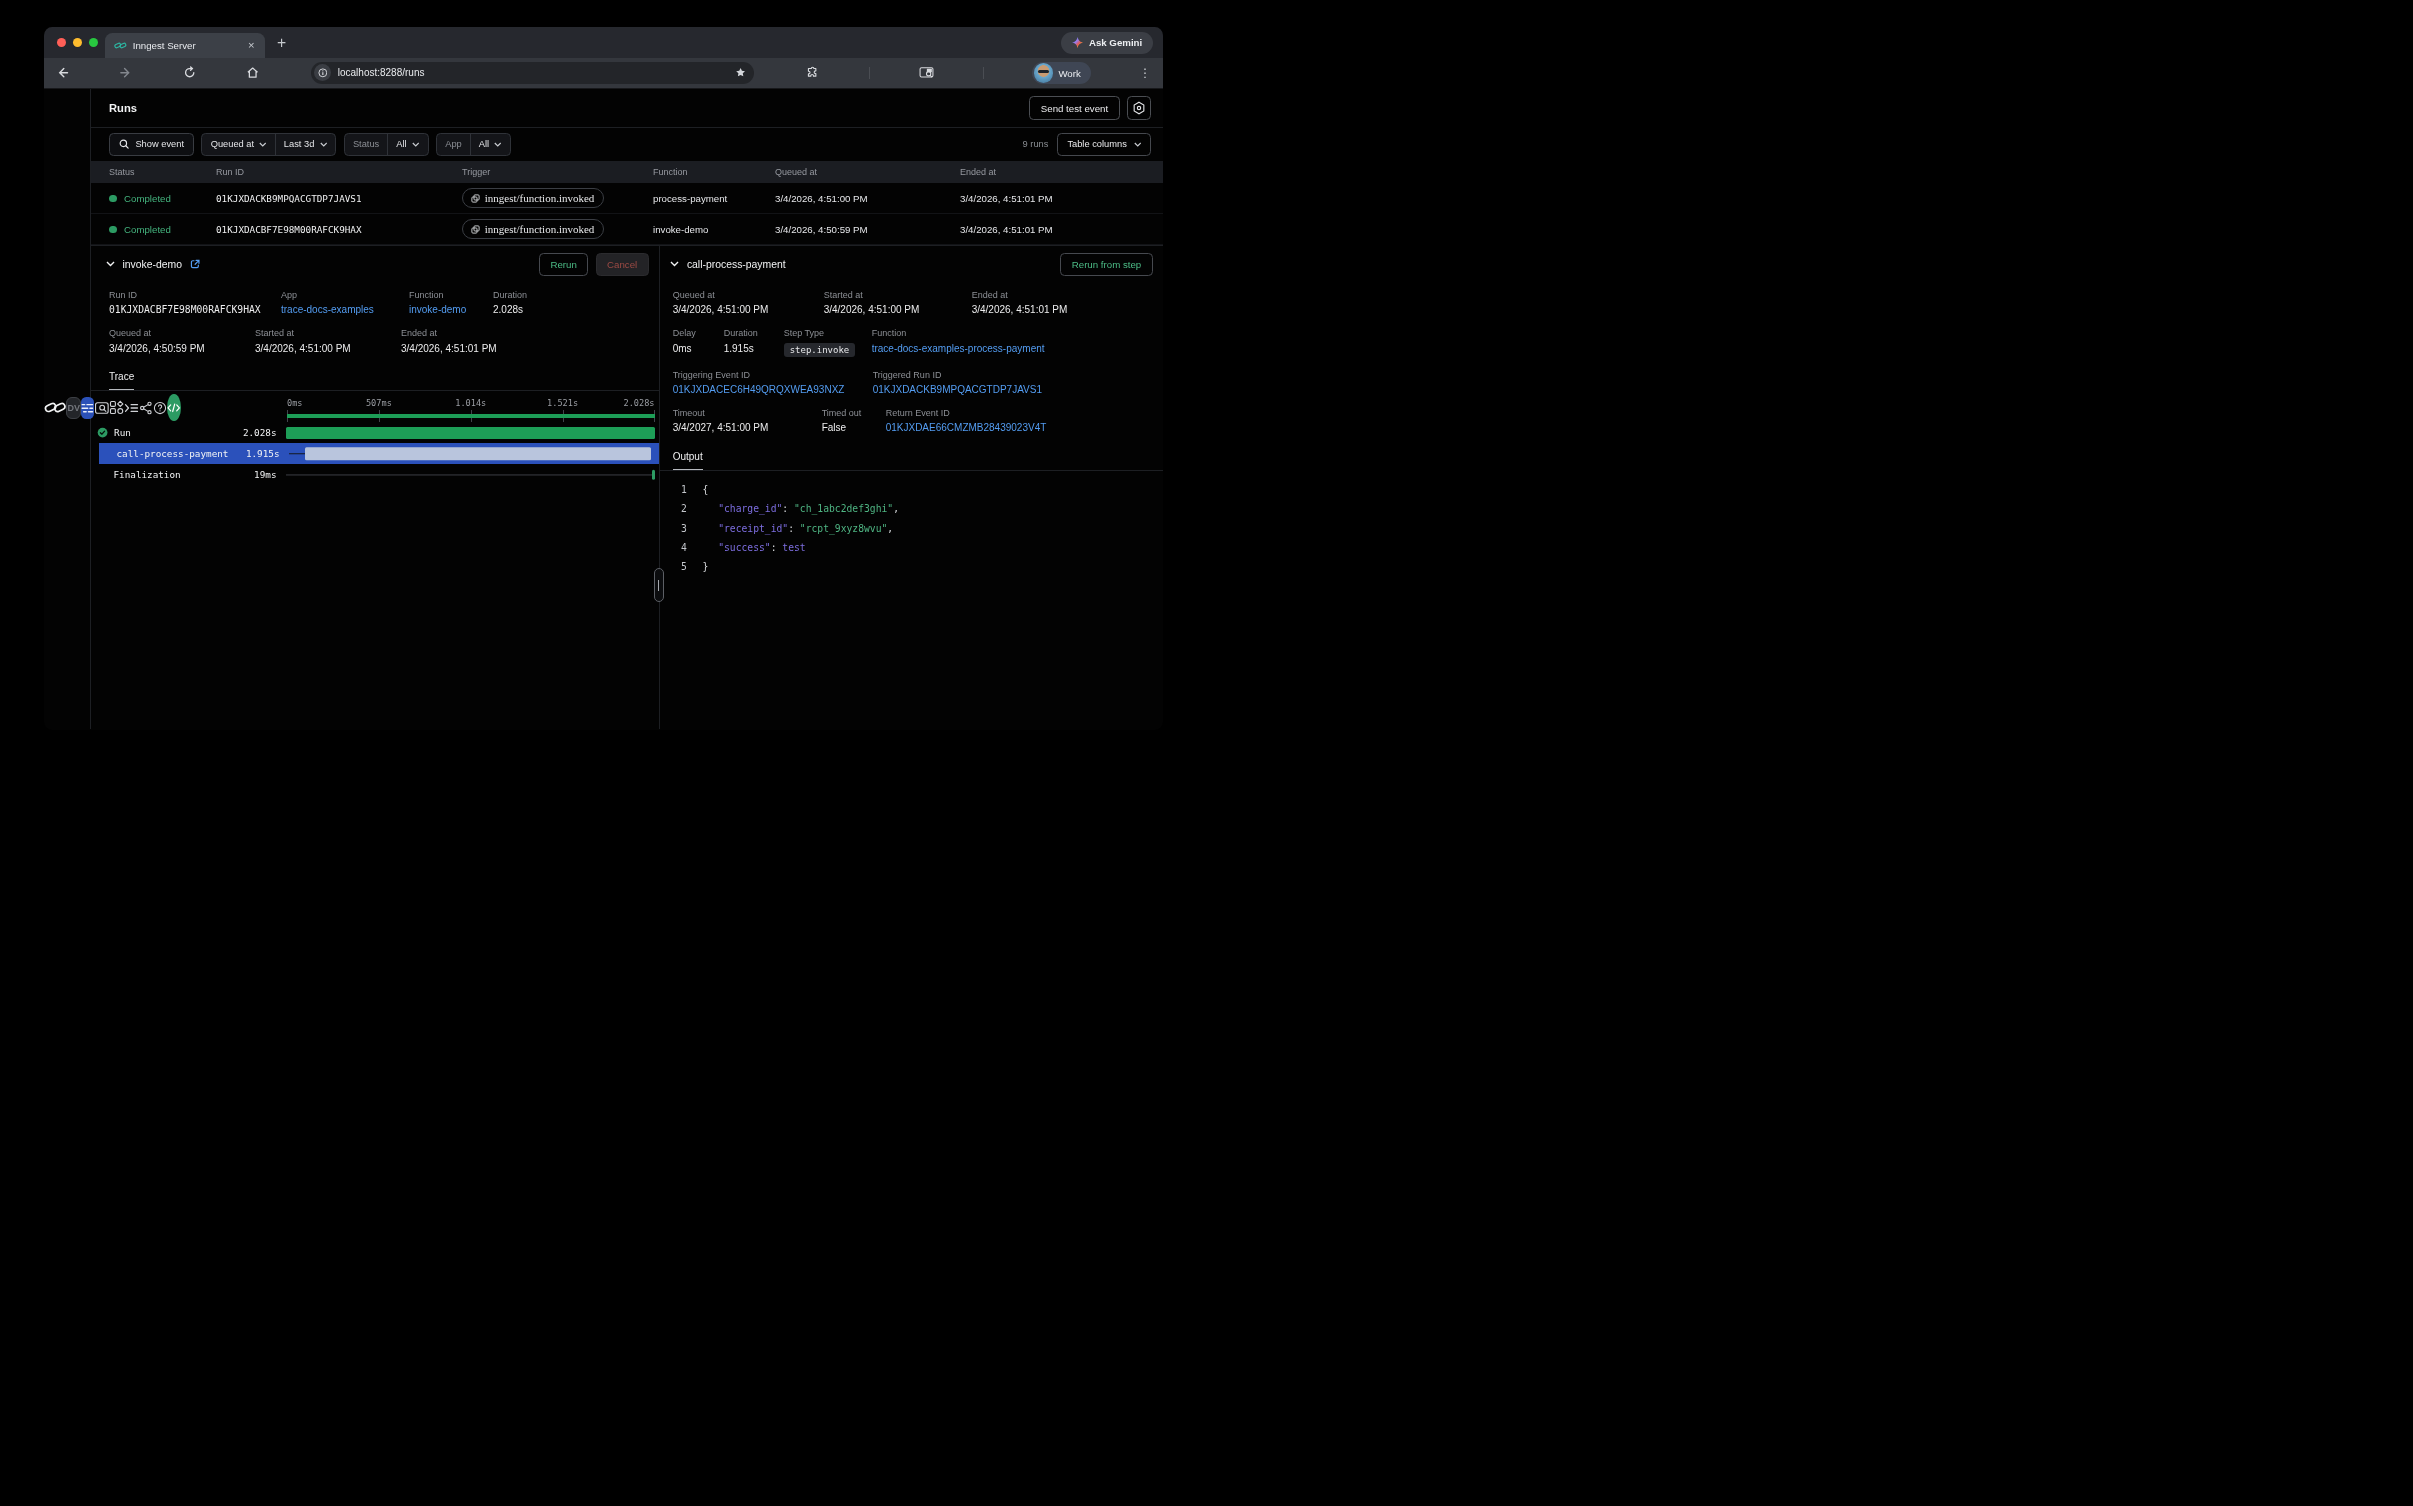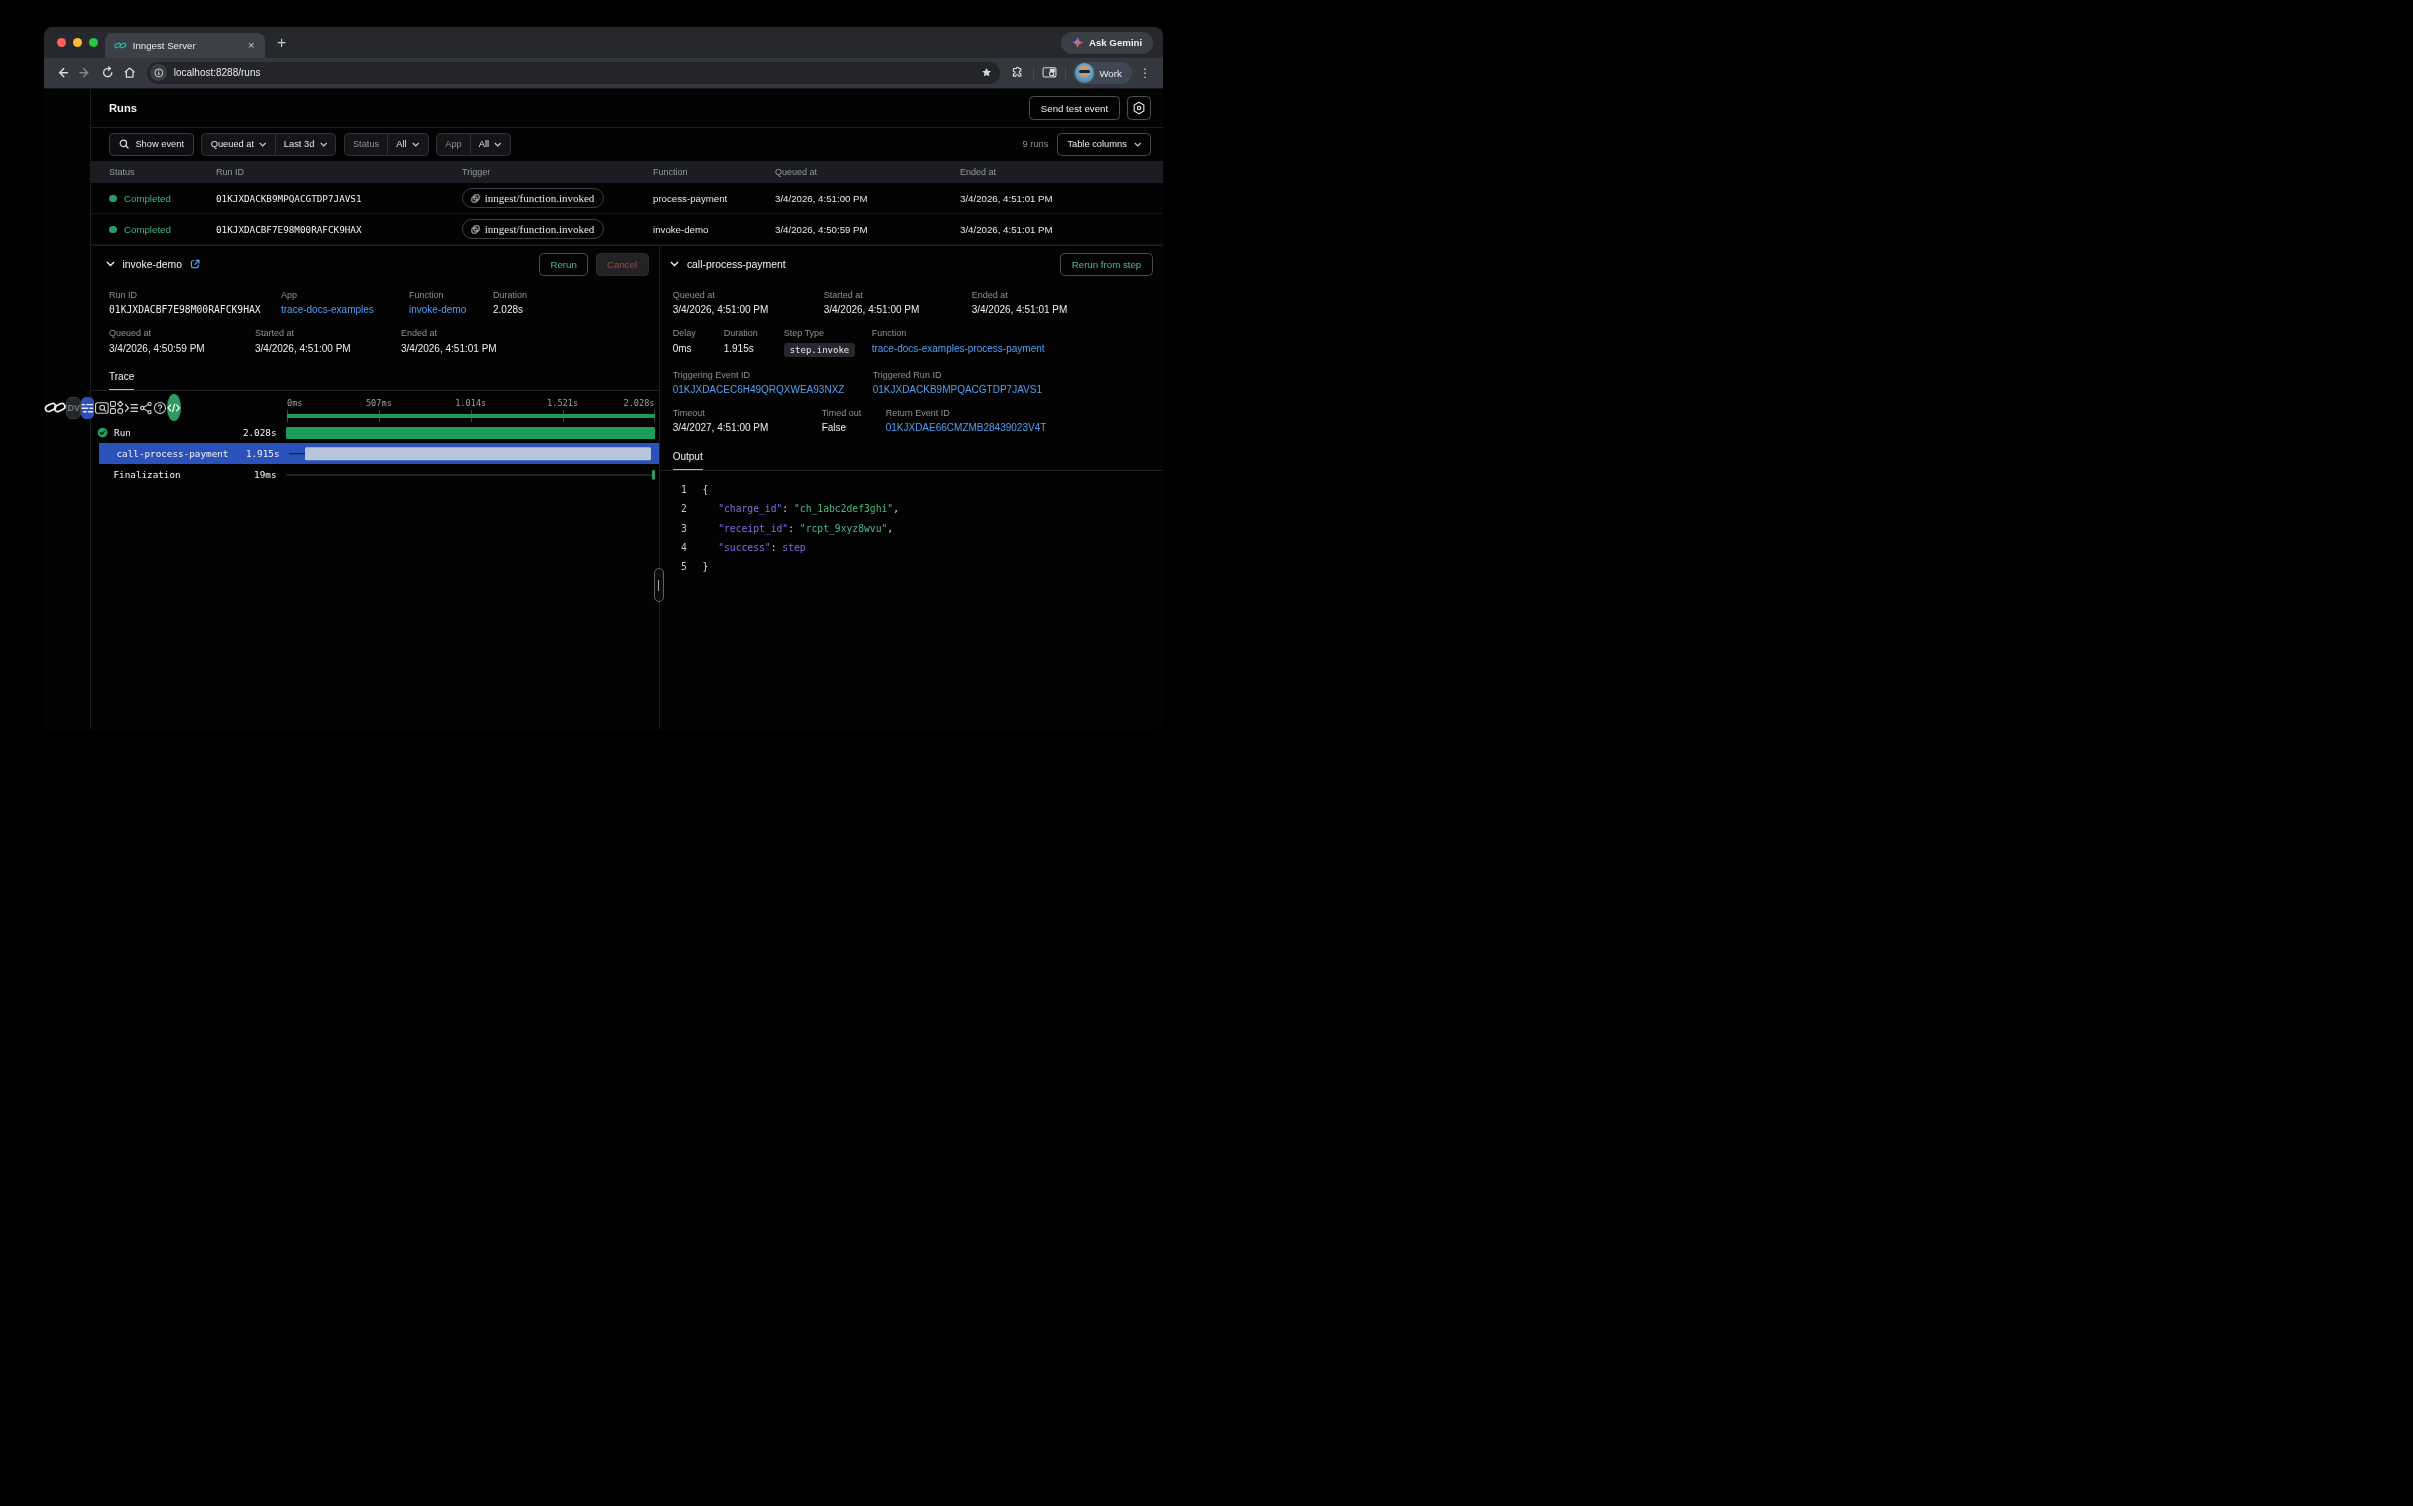--- a/index.html
+++ b/index.html
@@ -10,21 +10,21 @@
   .tabstrip { height:31px; background:#26282e; position:relative; }
   .lights { position:absolute; left:13.4px; top:11.2px; display:flex; gap:6.7px; }
   .light { width:9px; height:9px; border-radius:50%; }
   .tab { position:absolute; left:61px; top:6px; width:160px; height:25px; background:#3c4047; border-radius:7.5px 7.5px 0 0; display:flex; align-items:center; gap:6px; padding:0 7.5px 0 9px; }
   .tab-fav { color:#2cb7a3; display:flex; }
   .tab-title { flex:1; font-size:9.7px; color:#e8eaee; white-space:nowrap; overflow:hidden; }
   .tab-close { color:#c6cacf; font-size:11.2px; line-height:1; padding:1.5px 3px; }
   .newtab { position:absolute; left:233px; top:6.7px; color:#c6cacf; font-size:15.7px; font-weight:300; }
   .gemini { position:absolute; right:10.4px; top:4.5px; height:22.4px; border-radius:11.2px; background:#3b3e45; display:flex; align-items:center; gap:6px; padding:0 10.4px; color:#eceef1; font-size:9.7px; font-weight:600; }
 
-  .toolbar { height:31px; background:#34373d; display:flex; align-items:center; padding:0 7.5px; border-bottom:0.7px solid #17181b; }
+  .toolbar { height:31px; background:#34373d; display:flex; align-items:center; padding:0 7.5px; border-bottom:0.7px solid #17181b;gap:41px; }
   .navbtn { width:22.4px; height:22.4px; display:flex; align-items:center; justify-content:center; }
   .urlbar { flex:1; height:22.4px; background:#232529; border-radius:11.2px; margin:0 6px; display:flex; align-items:center; gap:6.7px; padding:0 7.5px 0 3px; min-width:0; }
   .info-chip { width:17px; height:17px; border-radius:50%; background:#3a3d43; display:flex; align-items:center; justify-content:center; flex:none; }
   .url-text { flex:1; font-size:10px; color:#e8eaed; white-space:nowrap; overflow:hidden; }
   .tb-div { width:0.7px; height:12.7px; background:#4a4d53; margin:0 4.5px; }
   .profile { height:22.4px; border-radius:11.2px; background:#3f4654; display:flex; align-items:center; gap:5.2px; padding:1.5px 9.7px 1.5px 1.5px; margin:4px 3px; }
   .avatar { width:19.4px; height:19.4px; border-radius:50%; background:radial-gradient(circle at 50% 40%, #c89b72 0 36%, #69a7cc 40%, #3d6f94 100%); position:relative; overflow:hidden; }
   .avatar::after { content:""; position:absolute; left:4.5px; top:6.7px; width:10.4px; height:3px; border-radius:1.5px; background:#1d232a; }
   .profile-name { font-size:9.7px; color:#eceef1; }
   .dots { color:#cfd2d7; font-size:12px; letter-spacing:0; padding:0 4.5px; }
@@ -613,21 +613,21 @@
                 <span class="tk-key">"receipt_id"</span>
                 <span class="tk-pun" style="white-space:pre">: </span>
                 <span class="tk-str">"rcpt_9xyz8wvu"</span>
                 <span class="tk-pun">,</span>
               </div>
             <div class="cline">
                 <span class="lnum">4</span>
                 <span style="width:15.7px"></span>
                 <span class="tk-key">"success"</span>
                 <span class="tk-pun" style="white-space:pre">: </span>
-                <span class="tk-kw">step</span>
+                <span class="tk-kw">test</span>
               </div>
             <div class="cline">
                 <span class="lnum">5</span>
                 <span class="tk-pun">}</span>
               </div>
           </div>
         </div>
       </div>
 
     </div>

